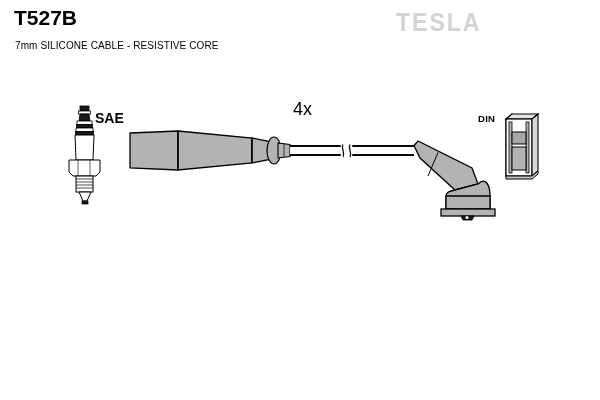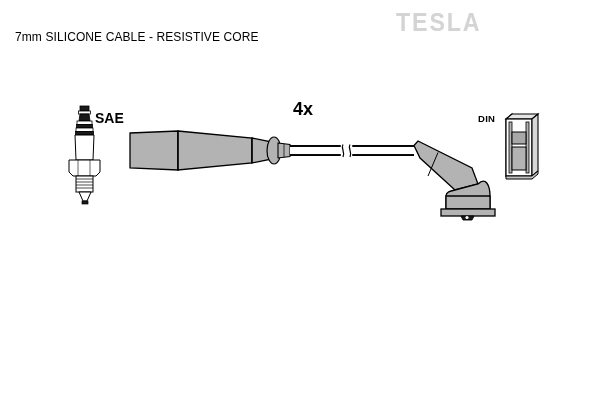--- a/index.html
+++ b/index.html
@@ -26,22 +26,22 @@
     top: 6px;
     font-size: 21px;
     font-weight: bold;
     letter-spacing: 0px;
     color: #000000;
     font-family: "Liberation Sans", sans-serif;
   }
   .part-subtitle {
     position: absolute;
     left: 15px;
-    top: 30px;
-    font-size: 12px;
+    top: 40px;
+    font-size: 10px;
     font-weight: normal;
     letter-spacing: 0.1px;
     color: #000000;
     white-space: nowrap;
     font-family: "Liberation Sans", sans-serif;
   }
   .brand-logo {
     position: absolute;
     left: 396px;
     top: 8px;
@@ -70,37 +70,38 @@
     font-weight: bold;
     color: #000000;
     letter-spacing: 0.3px;
     font-family: "Liberation Sans", sans-serif;
   }
   .label-qty {
     position: absolute;
     left: 293px;
     top: 99px;
     font-size: 18px;
-    font-weight: bold;
+    font-weight: normal;
     color: #000000;
     font-family: "Liberation Sans", sans-serif;
   }
   .art-layer {
     position: absolute;
     left: 0;
     top: 0;
     width: 600px;
     height: 400px;
   }
 </style>
 </head>
 <body>
 
 <div id="page">
 
+  <div class="part-title">T527B</div>
 
   <div class="part-subtitle">7mm SILICONE CABLE - RESISTIVE CORE</div>
 
   <div class="brand-logo">TESLA</div>
 
   <div class="label-sae">SAE</div>
 
   <div class="label-din">DIN</div>
 
   <div class="label-qty">4x</div>

